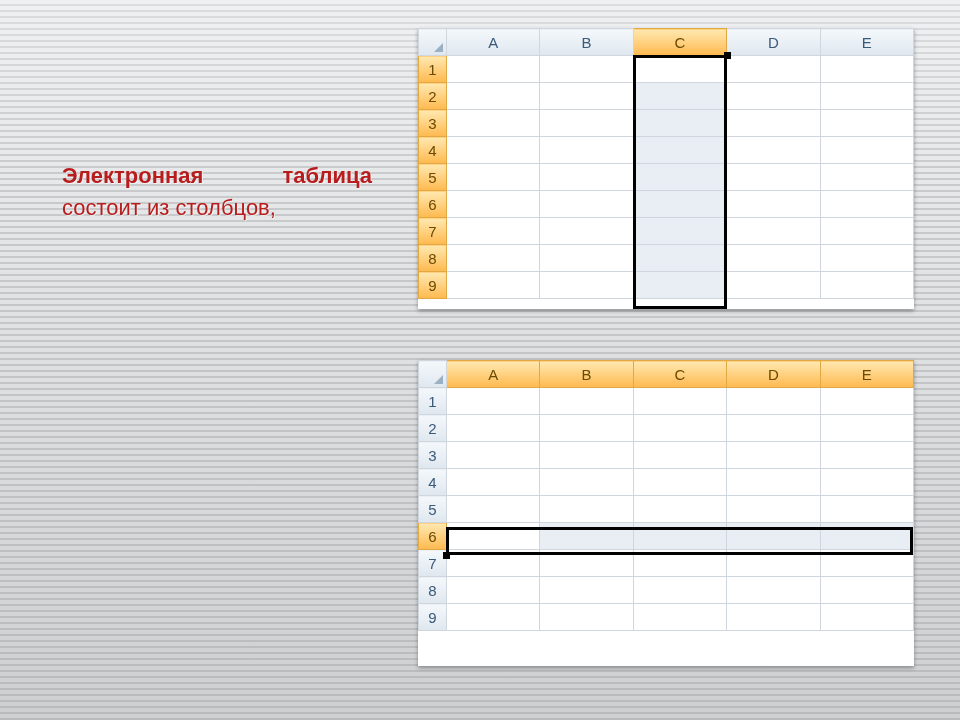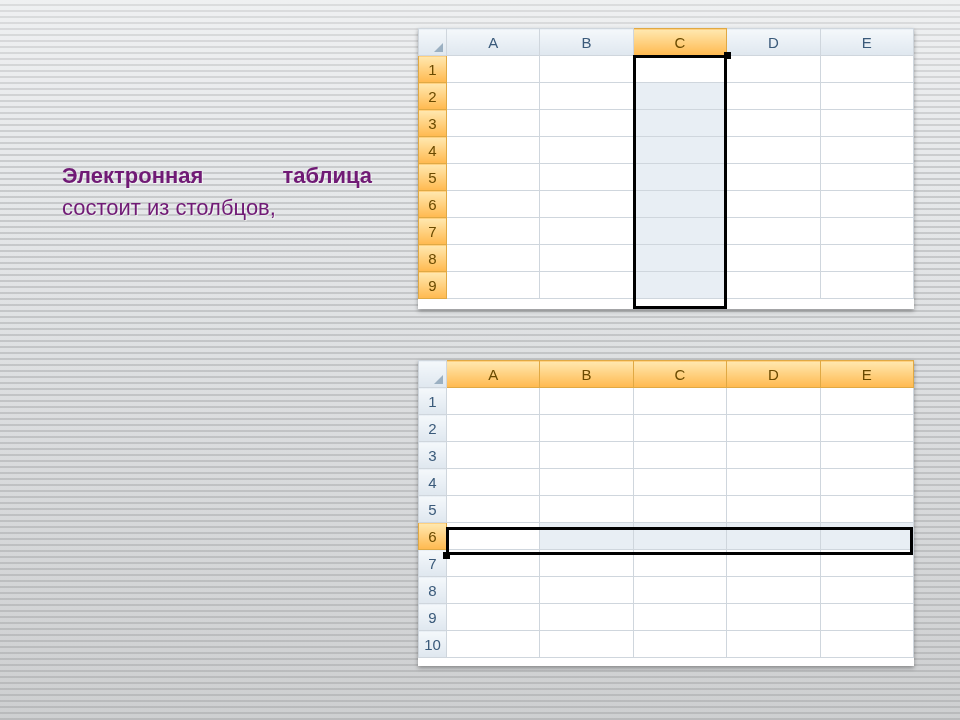--- a/index.html
+++ b/index.html
@@ -20,21 +20,21 @@
     position: absolute; inset: 0;
     background: linear-gradient(180deg, rgba(255,255,255,0.35) 0%, rgba(255,255,255,0) 25%, rgba(150,150,150,0.30) 100%);
     pointer-events: none;
   }
 
   .text-block {
     position: absolute;
     left: 62px;
     top: 160px;
     width: 310px;
-    color: #701a75;
+    color: #b91c1c;
     font-size: 22px;
     line-height: 1.45;
     text-shadow: 1px 1px 0 rgba(255,255,255,0.55);
   }
   .text-block .title { text-align: justify; }
   .text-block .title b { font-weight: bold; }
   .text-block .body { padding-left: 32px; text-align: justify; }
 
   
   .ss {
@@ -282,25 +282,17 @@
           <td class="cell"></td>
         </tr>
     <tr>
           <th class="rowh">9</th>
           <td class="cell"></td>
           <td class="cell"></td>
           <td class="cell"></td>
           <td class="cell"></td>
           <td class="cell"></td>
         </tr>
-    <tr>
-          <th class="rowh">10</th>
-          <td class="cell"></td>
-          <td class="cell"></td>
-          <td class="cell"></td>
-          <td class="cell"></td>
-          <td class="cell"></td>
-        </tr>
   </tbody>
     </table>
   <div class="col-outline" style="left:28px; top:167px; width:467px; height:28px;"></div>
   <div class="handle" style="left:25px; top:192px;"></div>
 </div>
 
 </body></html>

